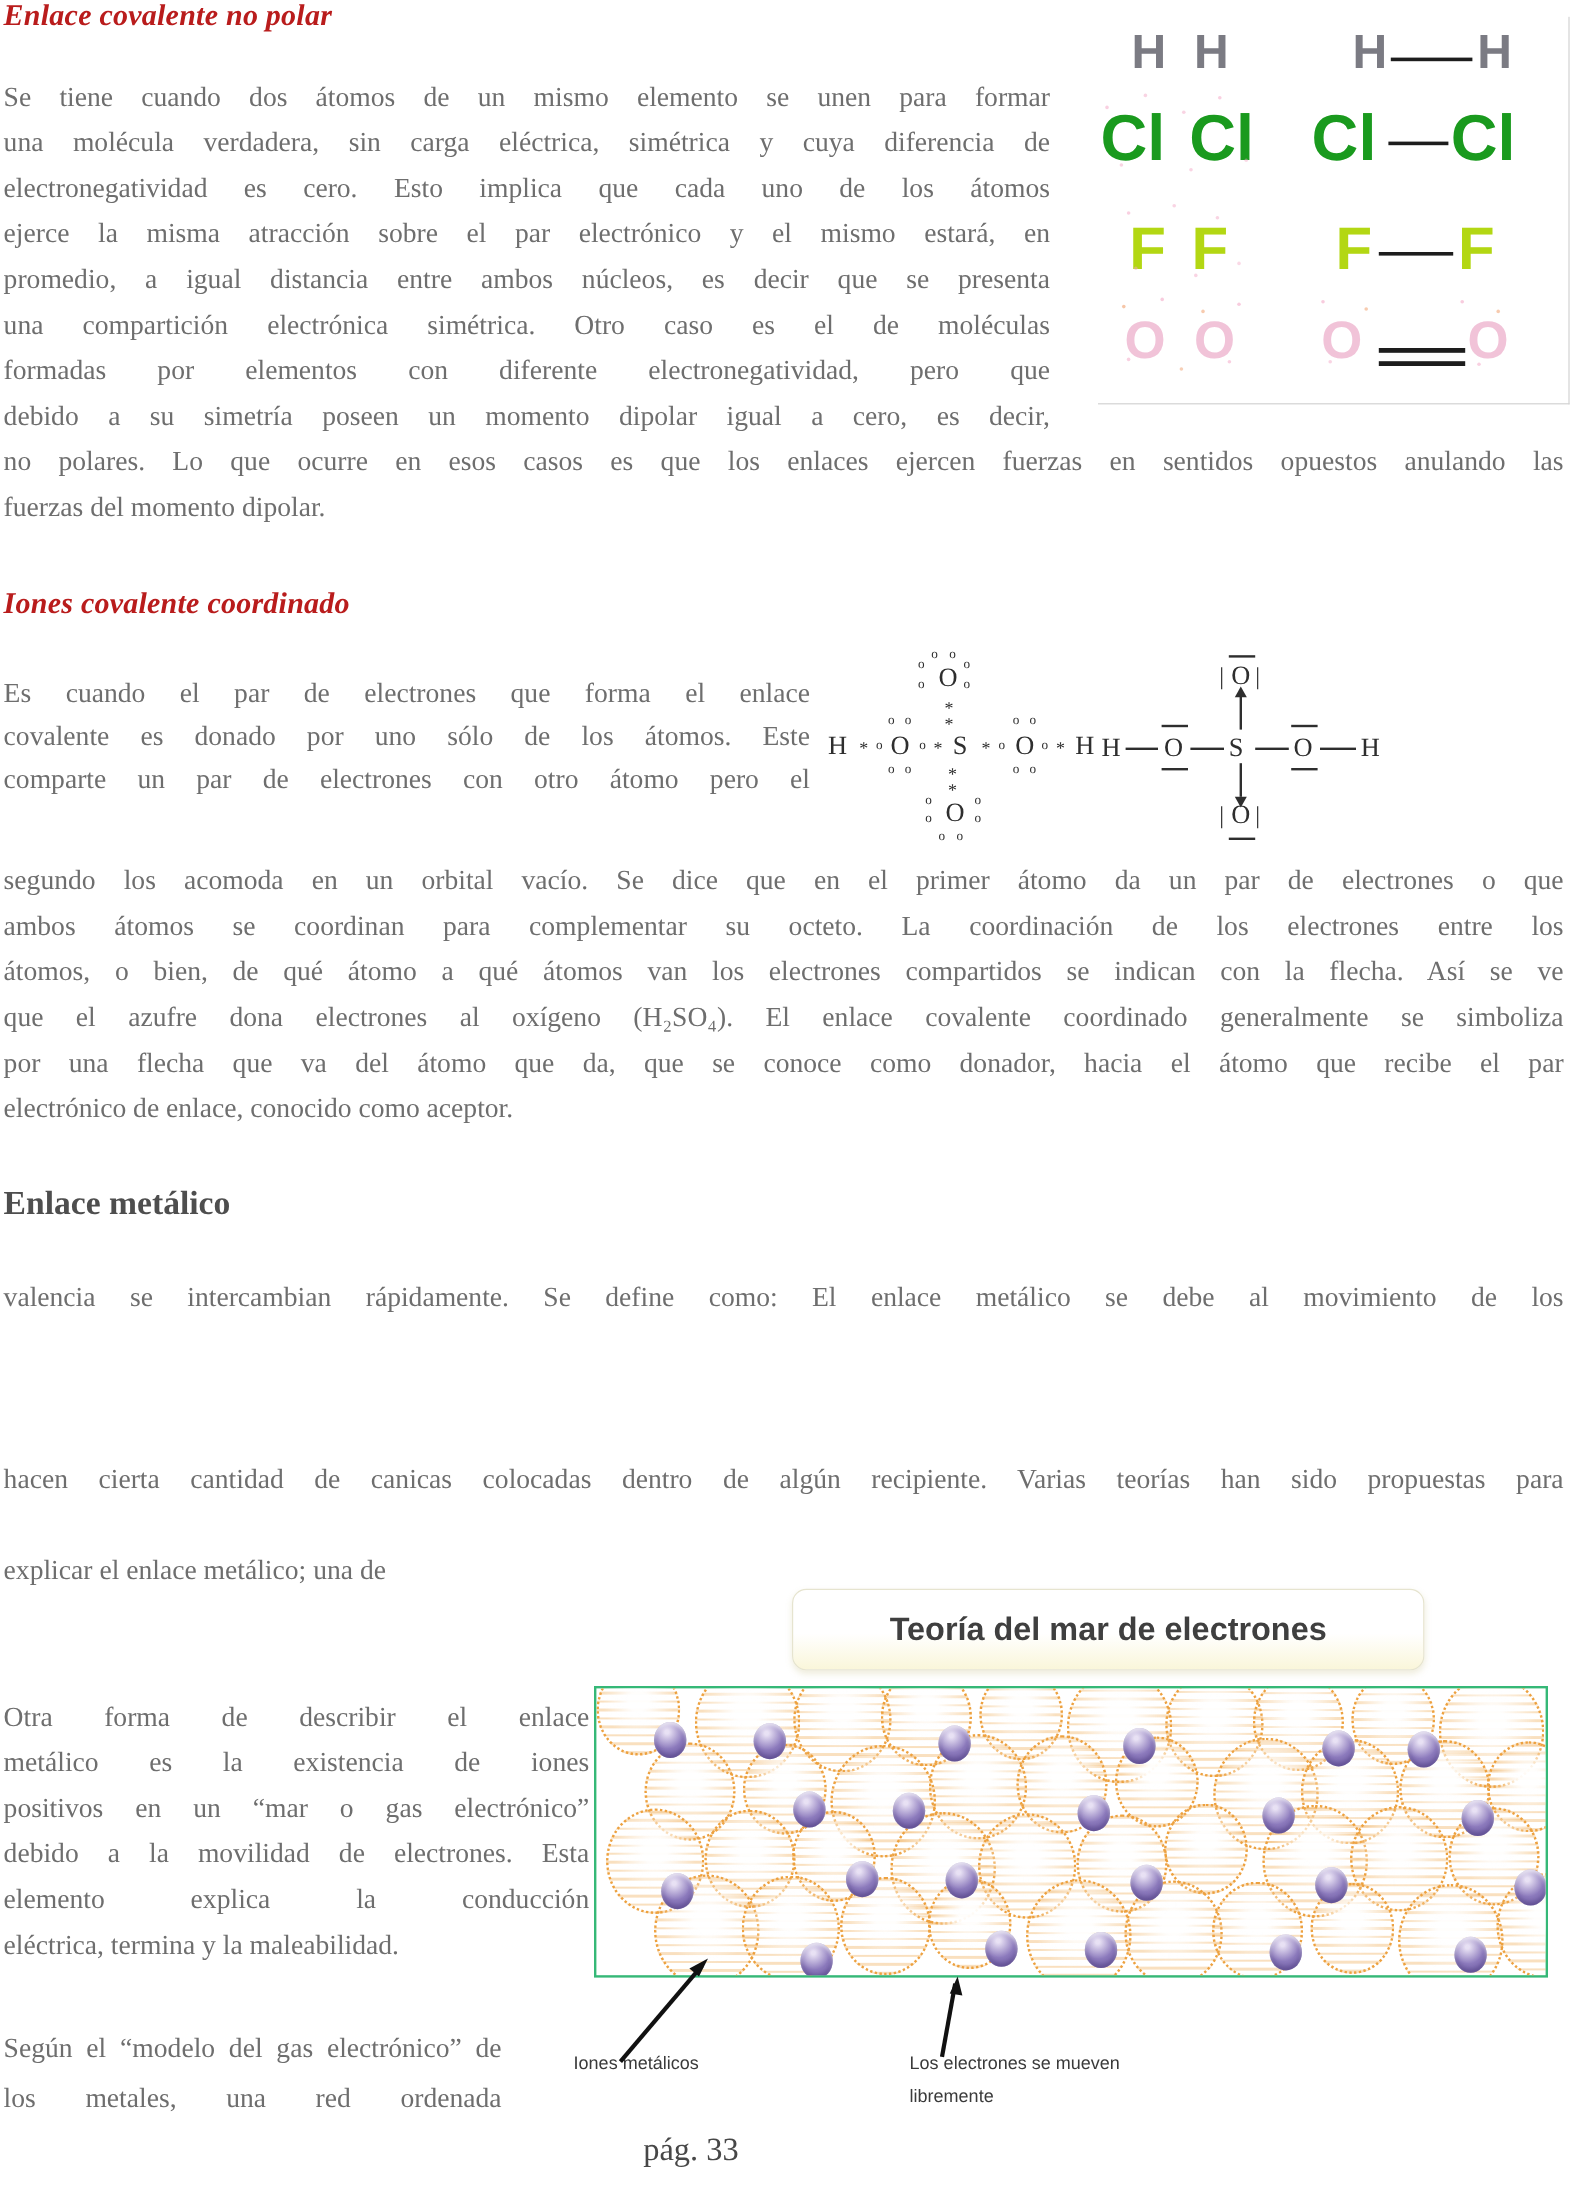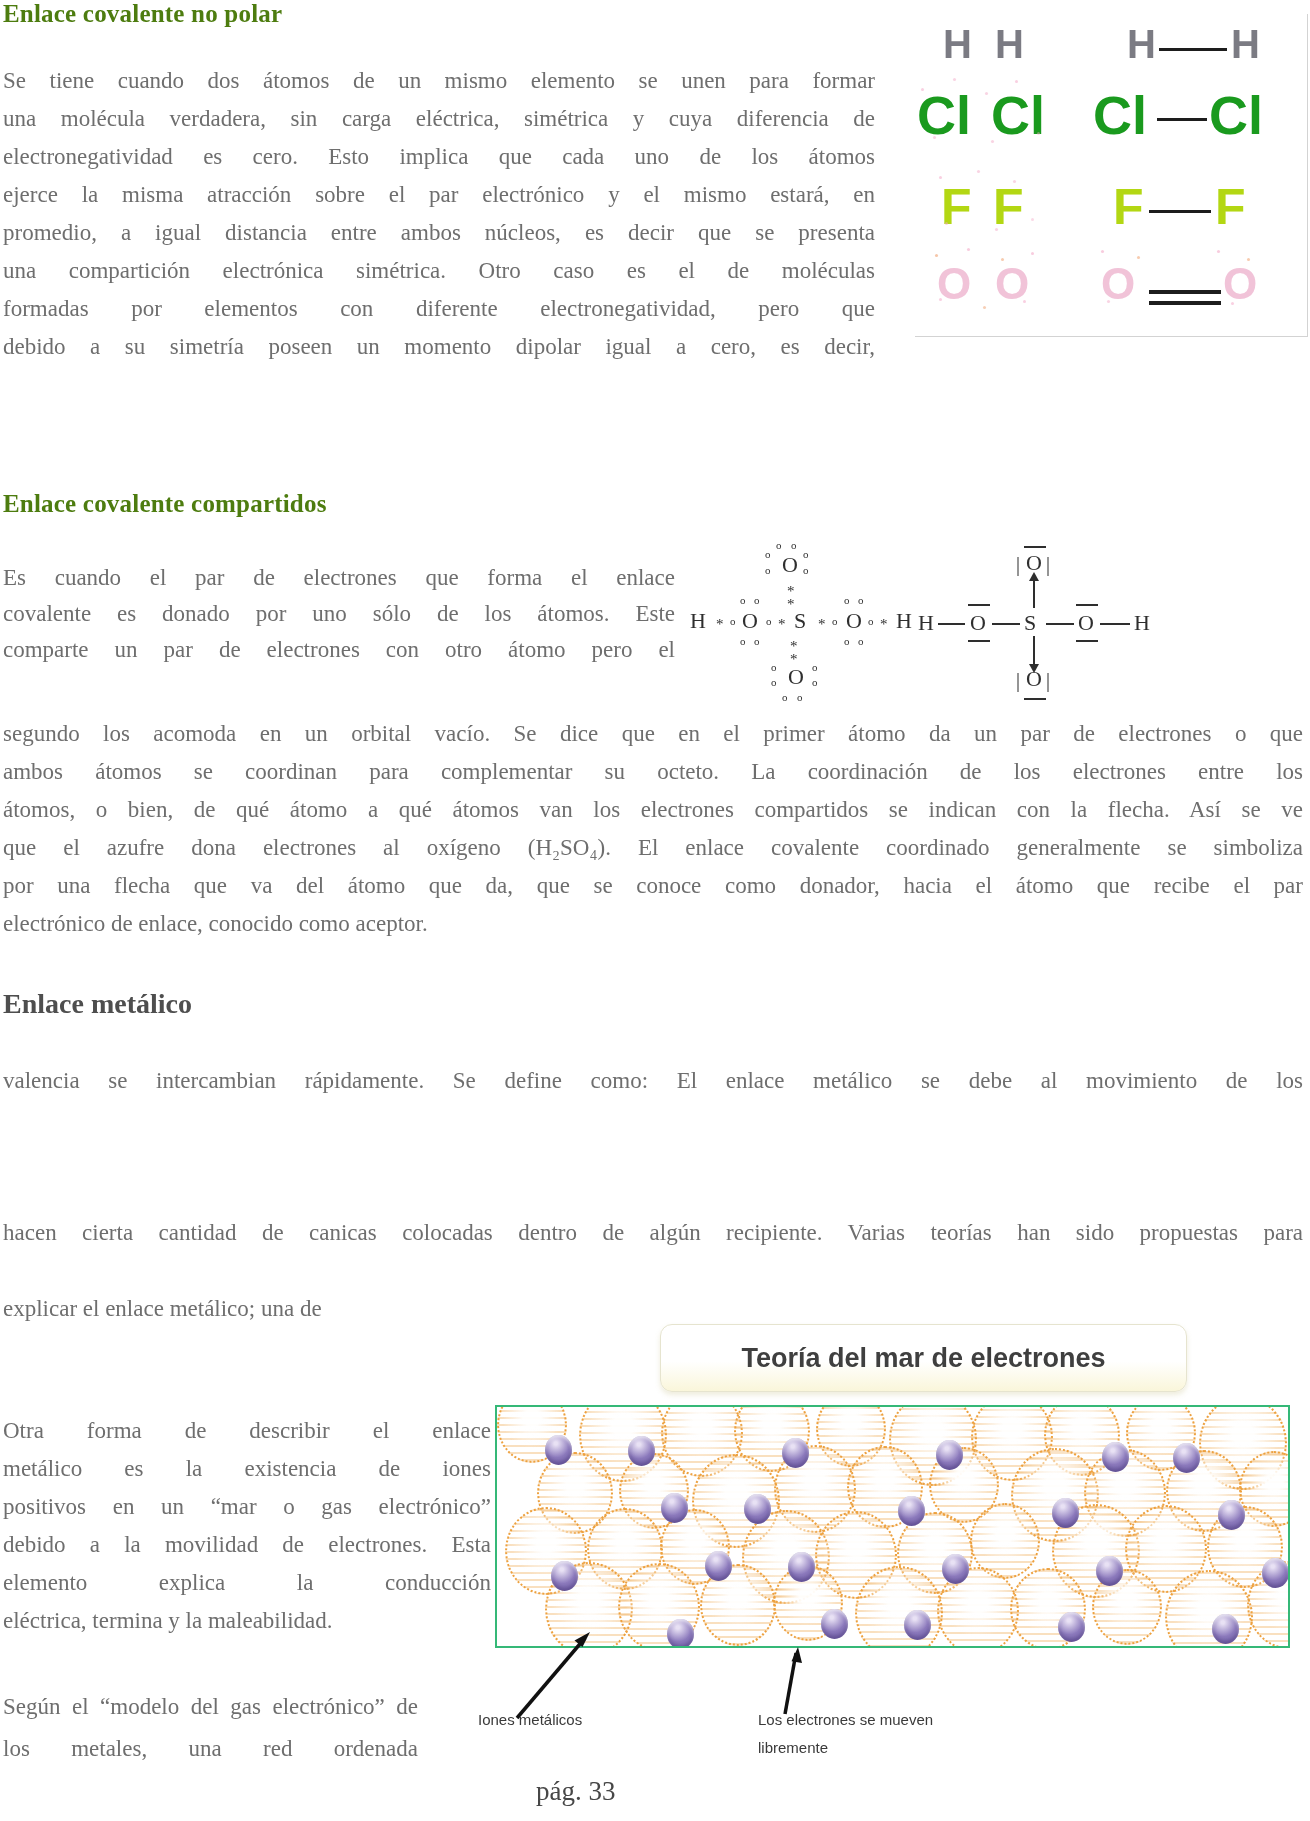--- a/index.html
+++ b/index.html
@@ -4,21 +4,21 @@
 <style>
   html,body{margin:0;padding:0;}
   body{width:1310px;height:1821px;background:#ffffff;overflow:hidden;
        font-family:"Liberation Serif","DejaVu Serif",serif;}
   #page{position:relative;width:1310px;height:1821px;background:#fff;}
   .abs{position:absolute;}
   .bodytext{color:#6e6e6e;font-size:23px;}
   .line{display:block;}
   .jline{text-align:justify;text-align-last:justify;-moz-text-align-last:justify;}
   .lline{text-align:left;text-align-last:left;}
-  .h-italic{font-weight:bold;color:#4d7c0f;font-size:25px;letter-spacing:.2px;}
+  .h-italic{font-style:italic;font-weight:bold;color:#b91c1c;font-size:25px;letter-spacing:.2px;}
   .h-bold{font-weight:bold;color:#4e4e4e;font-size:28px;}
 
   
   #fig-molecules{left:915px;top:14px;width:392px;height:322px;
      border-right:1px solid #d3d3d3;border-bottom:1px solid #d3d3d3;background:#fff;}
   .ma{position:absolute;font-family:"Liberation Sans","DejaVu Sans",sans-serif;font-weight:700;line-height:1;}
   .bond{position:absolute;background:#1d1d1d;height:3px;}
   .speck{position:absolute;width:3px;height:3px;border-radius:50%;background:rgba(244,170,200,.0);}
 
   
@@ -52,20 +52,24 @@
     <span class="line jline">Se tiene cuando dos átomos de un mismo elemento se unen para formar</span>
     <span class="line jline">una molécula verdadera, sin carga eléctrica, simétrica y cuya diferencia de</span>
     <span class="line jline">electronegatividad es cero. Esto implica que cada uno de los átomos</span>
     <span class="line jline">ejerce la misma atracción sobre el par electrónico y el mismo estará, en</span>
     <span class="line jline">promedio, a igual distancia entre ambos núcleos, es decir que se presenta</span>
     <span class="line jline">una compartición electrónica simétrica. Otro caso es el de moléculas</span>
     <span class="line jline">formadas por elementos con diferente electronegatividad, pero que</span>
     <span class="line jline">debido a su simetría poseen un momento dipolar igual a cero, es decir,</span>
   </div>
 
+  <div class="abs bodytext" style="left:3px;top:366px;width:1300px;line-height:38px;">
+    <span class="line jline">no polares. Lo que ocurre en esos casos es que los enlaces ejercen fuerzas en sentidos opuestos anulando las</span>
+    <span class="line lline">fuerzas del momento dipolar.</span>
+  </div>
 
   <div class="abs" id="fig-molecules">
 
     <span class="ma" style="left: 28px; top: 10px; font-size: 40px; color: rgb(123, 123, 131);">H</span>
     <span class="ma" style="left: 80px; top: 10px; font-size: 40px; color: rgb(123, 123, 131);">H</span>
     <span class="ma" style="left: 212px; top: 10px; font-size: 40px; color: rgb(123, 123, 131);">H</span>
     <div class="bond" style="left:244px;top:34px;width:68px;"></div>
     <span class="ma" style="left: 316px; top: 10px; font-size: 40px; color: rgb(123, 123, 131);">H</span>
 
     <span class="ma" style="left: 2px; top: 74px; font-size: 54px; color: rgb(26, 154, 30);">Cl</span>
@@ -86,21 +90,21 @@
     <div class="bond" style="left:234px;top:276px;width:72px;height:4px;"></div>
     <div class="bond" style="left:234px;top:287px;width:72px;height:4px;"></div>
     <span class="ma" style="left: 308px; top: 248px; font-size: 44px; color: rgb(241, 195, 216);">O</span>
 
     <span class="speck" style="left:4px;top:70px;box-shadow:2px 4px 0 rgba(244,170,200,.55),34px -6px 0 rgba(244,170,200,.5),66px 8px 0 rgba(244,170,200,.5),96px -4px 0 rgba(244,170,200,.55),14px 52px 0 rgba(244,170,200,.5),72px 56px 0 rgba(244,170,200,.5),118px 48px 0 rgba(244,170,200,.45)"></span>
     <span class="speck" style="left:20px;top:160px;box-shadow:4px 2px 0 rgba(244,170,200,.55),42px -4px 0 rgba(244,170,200,.5),78px 6px 0 rgba(244,170,200,.5),10px 48px 0 rgba(244,170,200,.5),60px 54px 0 rgba(244,170,200,.5),96px 44px 0 rgba(244,170,200,.45)"></span>
     <span class="speck" style="left:16px;top:240px;box-shadow:4px 0 0 rgba(240,160,110,.6),36px -6px 0 rgba(244,170,200,.6),70px 4px 0 rgba(240,160,110,.55),100px -2px 0 rgba(244,170,200,.6),8px 44px 0 rgba(244,170,200,.55),52px 52px 0 rgba(240,160,110,.5),92px 46px 0 rgba(244,170,200,.55)"></span>
     <span class="speck" style="left:182px;top:240px;box-shadow:4px -4px 0 rgba(244,170,200,.6),40px 2px 0 rgba(240,160,110,.55),120px -4px 0 rgba(244,170,200,.6),150px 4px 0 rgba(240,160,110,.55),10px 46px 0 rgba(244,170,200,.5),134px 48px 0 rgba(244,170,200,.55)"></span>
   </div>
 
-  <div class="abs h-italic" style="left:3px;top:490px;">Enlace covalente compartidos</div>
+  <div class="abs h-italic" style="left:3px;top:490px;">Iones covalente coordinado</div>
 
   <div class="abs bodytext" style="left:3px;top:560px;width:672px;line-height:36px;">
     <span class="line jline">Es cuando el par de electrones que forma el enlace</span>
     <span class="line jline">covalente es donado por uno sólo de los átomos. Este</span>
     <span class="line jline">comparte un par de electrones con otro átomo pero el</span>
   </div>
 
   <div class="abs bodytext" style="left:3px;top:715px;width:1300px;line-height:38px;">
     <span class="line jline">segundo los acomoda en un orbital vacío. Se dice que en el primer átomo da un par de electrones o que</span>
     <span class="line jline">ambos átomos se coordinan para complementar su octeto. La coordinación de los electrones entre los</span>

